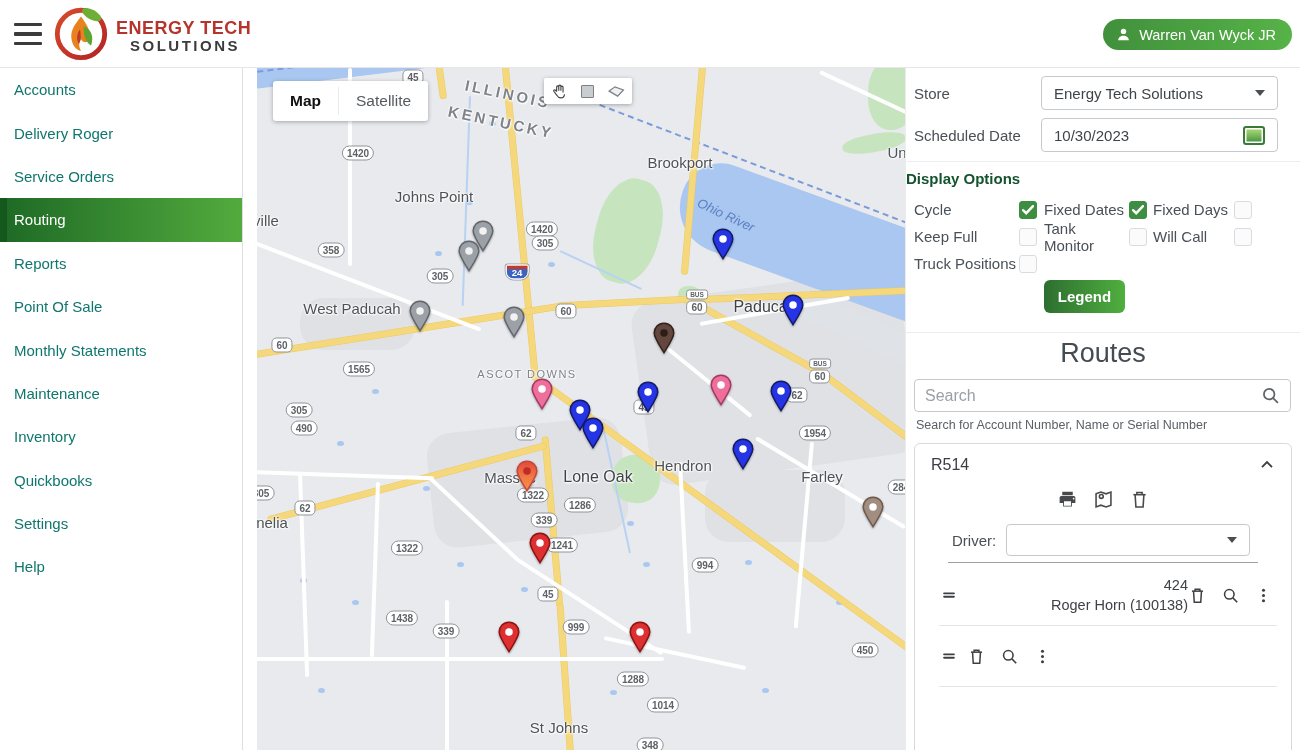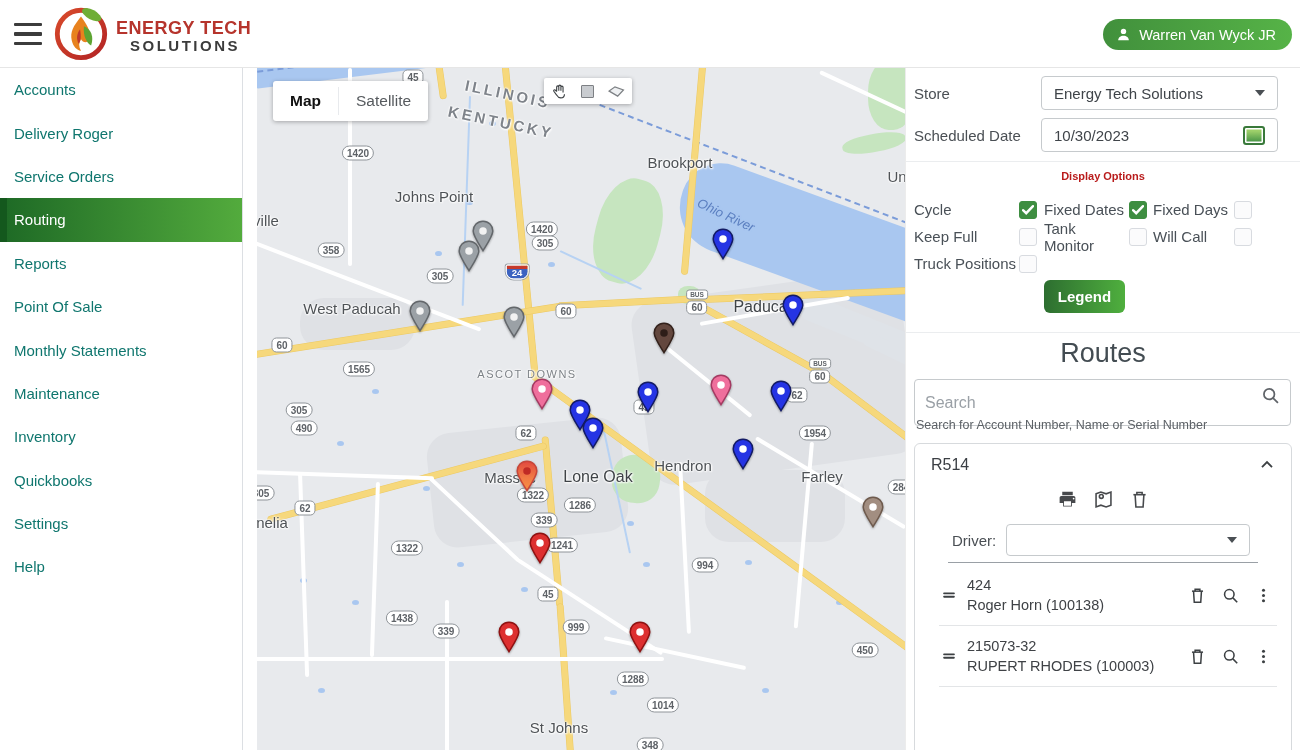--- a/index.html
+++ b/index.html
@@ -56,48 +56,48 @@
   .draw-ctrl .dtool { display:flex; align-items:center; cursor:pointer; }
   .sq-icon { width:13px; height:13px; border:1.6px solid #7d8084; background:#c9ccd0; border-radius:1px; }
 
   
   .panel { position:absolute; left:905px; top:68px; width:395px; height:682px; background:#fff; border-left:1px solid #ececec; z-index:60; overflow:hidden; }
   .fld-label { position:absolute; font-size:15px; color:#4a4f54; }
   .selbox { position:absolute; left:135px; width:237px; height:34px; border:1px solid #c6cacd; border-radius:4px; background:#fff; display:flex; align-items:center; padding:0 12px; font-size:15px; color:#3f4449; cursor:pointer; }
   .selbox .caret { margin-left:auto; width:0; height:0; border-left:5px solid transparent; border-right:5px solid transparent; border-top:6px solid #4a4f54; }
   .cal-btn { margin-left:auto; width:22px; height:19px; border:2px solid #39793a; border-radius:3px; background:linear-gradient(180deg,#9ed06a 20%,#3f8f43); box-shadow:inset 0 0 0 1.5px #fff; cursor:pointer; }
   .panel-div { position:absolute; left:0; right:0; height:1px; background:#ebedef; }
-  .do-title { position:absolute; left:0; right:0; text-align:center; font-size:11px; font-weight:bold; color:#b91c1c; }
+  .do-title { position:absolute; left:0; right:0; font-size:15px; font-weight:bold; color:#14532d; }
   .cb-grid { position:absolute; left:8px; top:128px; display:grid; grid-template-columns:105px 25px 85px 24px 81px 24px; grid-auto-rows:27px; align-items:center; }
   .cb-label { font-size:15px; color:#495057; }
   .cb { width:18px; height:18px; border-radius:3px; background:#fbfbfc; border:1px solid #d8dbe0; display:inline-flex; align-items:center; justify-content:center; cursor:pointer; }
   .cb.on { background:#3e8e41; border-color:#3e8e41; }
   .legend-btn { position:absolute; left:138px; top:212px; width:81px; height:33px; border:none; border-radius:6px; background:linear-gradient(90deg,#2d6e30,#4faf3e); color:#fff; font-size:15px; font-weight:bold; font-family:"Liberation Sans",sans-serif; cursor:pointer; }
   .routes-title { position:absolute; left:0; right:0; top:270px; text-align:center; font-size:27px; font-weight:normal; color:#434c52; }
-  .search-wrap { position:absolute; left:8px; right:9px; top:311px; height:47px;border-radius:12px; }
+  .search-wrap { position:absolute; left:8px; right:9px; top:311px; height:33px;border-radius:12px; }
   .search-wrap input { width:100%; height:100%; border:1px solid #c6cacd; border-radius:4px; padding:0 36px 0 10px; font-size:16px; color:#3f4449; font-family:"Liberation Sans",sans-serif; outline:none; }
   .search-wrap input::placeholder { color:#9aa0a6; }
   .search-wrap .mag { position:absolute; right:10px; top:6px; cursor:pointer; }
   .search-hint { position:absolute; left:10px; top:350px; font-size:12.5px; color:#5c6166; }
   .route-card { position:absolute; left:8px; top:375px; width:378px; height:360px; border:1px solid #d7dadd; border-radius:6px; background:#fff; }
   .rc-head { display:flex; align-items:center; height:42px; padding:0 14px 0 16px; }
   .rc-name { font-size:16px; color:#3b3f44; }
   .rc-chevron { margin-left:auto; cursor:pointer; display:flex; }
   .rc-icons { display:flex; justify-content:center; gap:15px; margin-top:3px; }
   .rc-icons .ibtn { cursor:pointer; display:flex; }
   .driver-row { display:flex; align-items:center; margin:14px 0 0 37px; }
   .driver-row .fldl { font-size:15px; color:#4a4f54; margin-right:10px; }
   .driver-sel { width:244px; height:32px; border:1px solid #c6cacd; border-radius:4px; display:flex; align-items:center; padding:0 12px; cursor:pointer; }
   .driver-sel .caret { margin-left:auto; width:0; height:0; border-left:5px solid transparent; border-right:5px solid transparent; border-top:6px solid #4a4f54; }
   .stops-title { text-align:center; font-size:15px; font-weight:bold; color:#343a40; margin-top:12px; }
   .stops-div { margin:6px auto 0; width:310px; height:1px; background:#9aa0a6; }
   .stops-list { margin-top:2px; }
   .stop-row { display:flex; align-items:center; height:61px; margin:0 14px 0 24px; border-bottom:1px solid #e3e5e7; }
   .stop-handle { cursor:grab; display:flex; margin-right:8px; }
-  .stop-texts { flex:1; display:flex; flex-direction:column; gap:4px; }
+  .stop-texts { flex:1; display:flex; flex-direction:column; gap:4px;text-align:right; }
   .stop-num { font-size:14.5px; color:#3f4246; }
   .stop-name { font-size:14.5px; color:#3f4246; }
   .stop-actions { display:flex; gap:14px; margin-right:4px; }
   .stop-actions .ibtn { cursor:pointer; display:flex; }
 </style>
 </head>
 <body>
 
 <div class="app">
 
@@ -274,21 +274,21 @@
         <div class="shield " style="left: 376px; top: 611px;">1288</div>
         <div class="shield " style="left: 406px; top: 637px;">1014</div>
         <div class="shield " style="left: 608px; top: 582px;">450</div>
         <div class="shield " style="left: 393px; top: 677px;">348</div>
       </div>
     <div id="map-labels">
         <div class="mlabel state" style="left: 251px; top: 26px; transform: translate(-50%, -50%) rotate(12deg);">ILLINOIS</div>
         <div class="mlabel state" style="left: 244px; top: 54px; transform: translate(-50%, -50%) rotate(12deg);">KENTUCKY</div>
         <div class="mlabel river" style="left: 469px; top: 147px; transform: translate(-50%, -50%) rotate(25deg);">Ohio River</div>
         <div class="mlabel city" style="left: 423px; top: 94px;">Brookport</div>
-        <div class="mlabel city" style="left: 640px; top: 108px;">Un</div>
+        <div class="mlabel city" style="left: 640px; top: 84px;">Un</div>
         <div class="mlabel city" style="left: 177px; top: 128px;">Johns Point</div>
         <div class="mlabel city" style="left: 9px; top: 152px;">ville</div>
         <div class="mlabel city" style="left: 95px; top: 240px;">West Paducah</div>
         <div class="mlabel citylg" style="left: 508px; top: 239px;">Paducah</div>
         <div class="mlabel area" style="left: 270px; top: 306px;">ASCOT DOWNS</div>
         <div class="mlabel city" style="left: 253px; top: 409px;">Massac</div>
         <div class="mlabel citylg" style="left: 323px; top: 409px; padding-left: 36px;">Lone Oak</div>
         <div class="mlabel city" style="left: 426px; top: 397px;">Hendron</div>
         <div class="mlabel city" style="left: 565px; top: 408px;">Farley</div>
         <div class="mlabel city" style="left: 15px; top: 454px;">nelia</div>
@@ -519,24 +519,20 @@
               </div>
             </div>
           </div>
           <div class="stop-row">
             <div class="stop-handle">
               <svg viewBox="0 0 24 24" width="20" height="20" fill="#3c4043">
                 <rect x="5" y="9" width="14" height="2.2" rx="1"></rect>
                 <rect x="5" y="13" width="14" height="2.2" rx="1"></rect>
               </svg>
             </div>
-            <div class="stop-texts">
-              <div class="stop-num">215073-32</div>
-              <div class="stop-name">RUPERT RHODES (100003)</div>
-            </div>
             <div class="stop-actions">
               <div class="ibtn">
                 <svg viewBox="0 0 24 24" width="19" height="19" fill="none" stroke="#3c4043" stroke-width="1.9">
                   <path d="M5 6.5h14"></path>
                   <path d="M9 6.5V4h6v2.5"></path>
                   <path d="M7 6.5l.9 14h8.2l.9-14"></path>
                 </svg>
               </div>
               <div class="ibtn">
                 <svg viewBox="0 0 24 24" width="19" height="19" fill="none" stroke="#3c4043" stroke-width="2">

